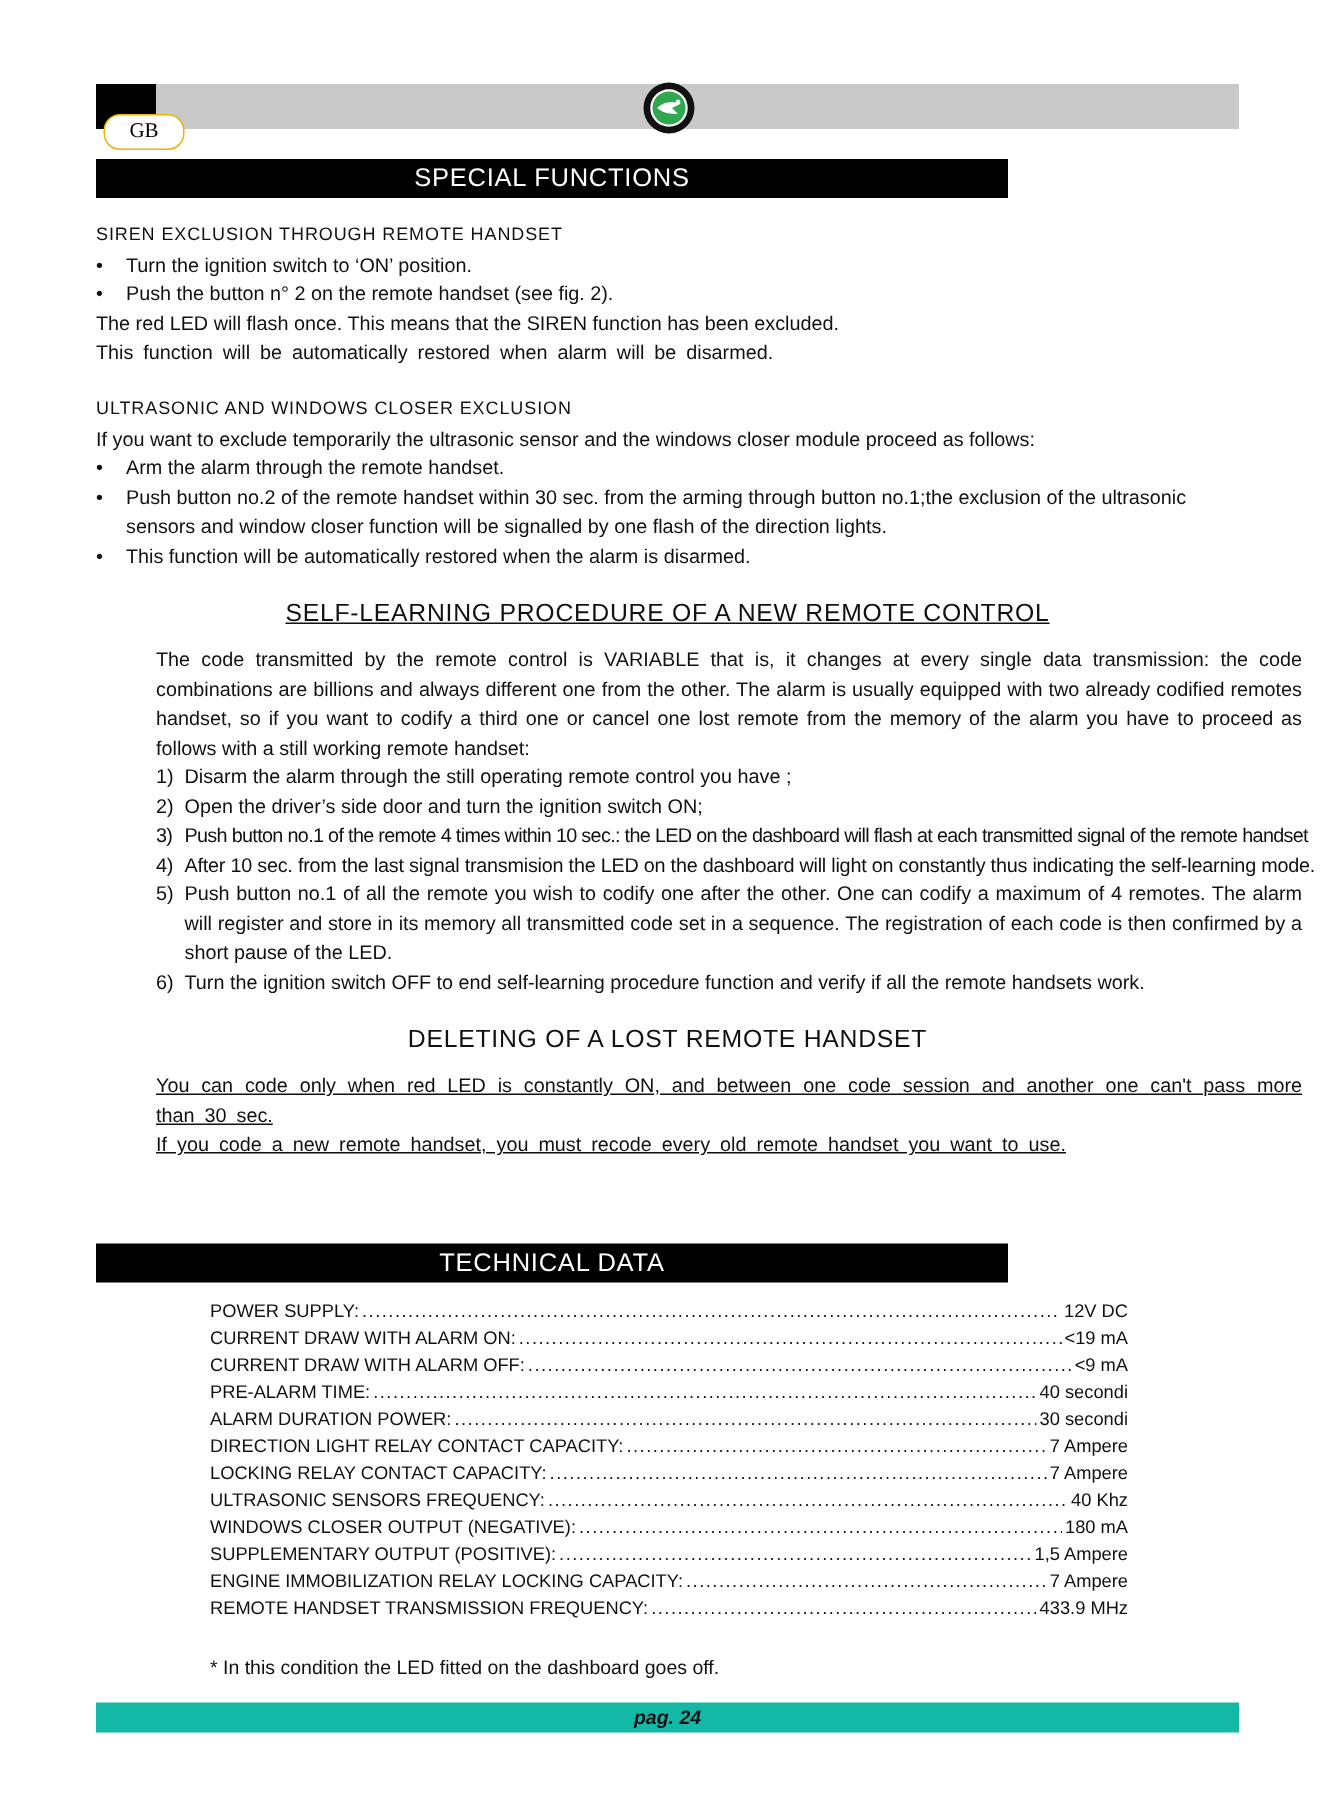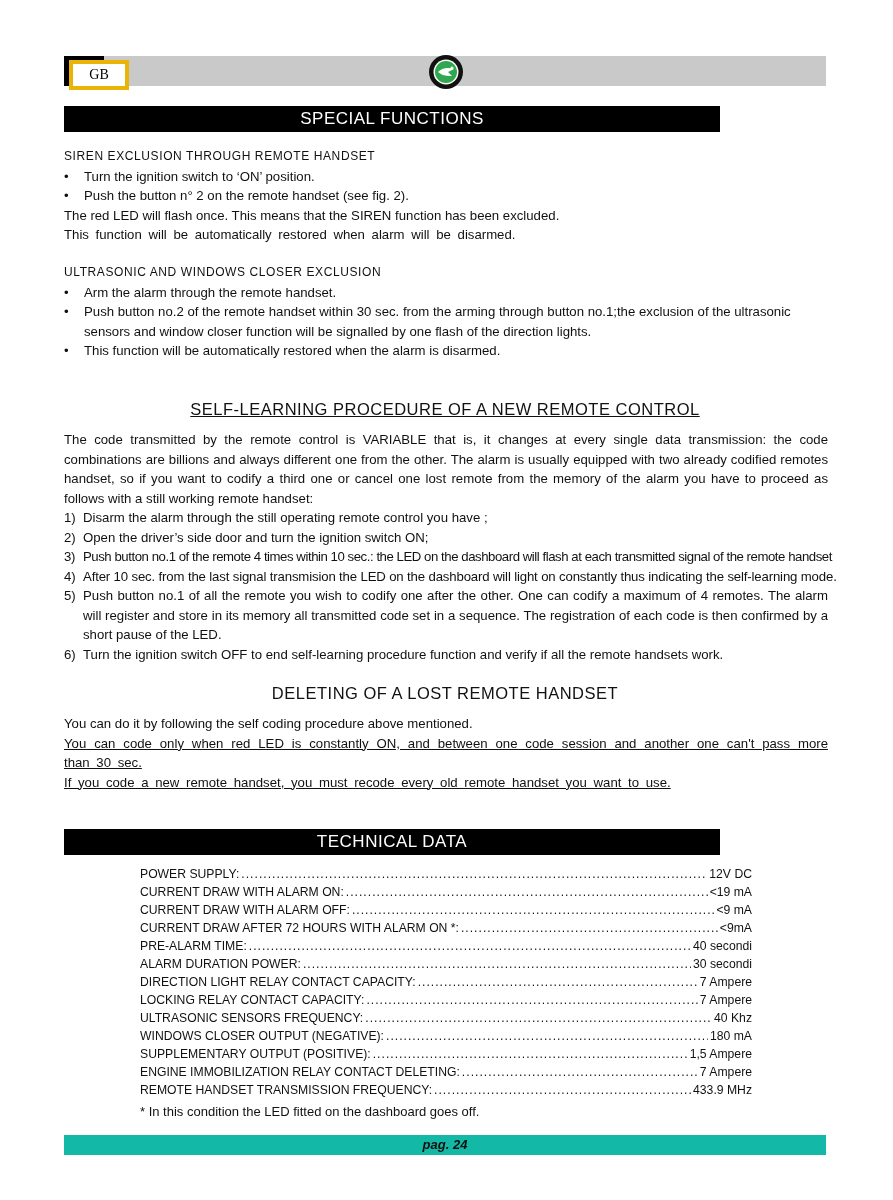--- a/index.html
+++ b/index.html
@@ -1,34 +1,34 @@
 <!DOCTYPE html>
 <html><head>
 <meta charset="utf-8">
 <style>
   html, body { margin: 0; padding: 0; background: #ffffff; }
   body { width: 893px; height: 1200px; position: relative; overflow: hidden;
          font-family: "Liberation Sans", sans-serif; color: #111; }
   .top-band { position: absolute; left: 64px; top: 56px; width: 762px; height: 30px; background: #c9c9c9; }
   .gb-block { position: absolute; left: 64px; top: 56px; width: 40px; height: 30px; background: #000; }
-  .gb-badge { position: absolute; left: 69px; top: 60px; width: 52px; height: 22px; border-radius: 0;
-              background: #fff; border: 4px solid #eab308; font-family: "Liberation Serif", serif; font-size: 14px;
+  .gb-badge { position: absolute; left: 69px; top: 76px; width: 52px; height: 22px; border-radius: 11px;
+              background: #fff; border: 1px solid #eab308; font-family: "Liberation Serif", serif; font-size: 14px;
               display: flex; align-items: center; justify-content: center; color: #000; }
   .logo { position: absolute; left: 428px; top: 54px; width: 36px; height: 36px; }
-  .bar { position: absolute; left: 64px; width: 656px; height: 26px; background: #000; color: #fff;
+  .bar { position: absolute; left: 64px; width: 608px; height: 26px; background: #000; color: #fff;
          text-align: center; font-size: 17px; line-height: 26px; letter-spacing: 0.5px; }
   .txt { position: absolute; left: 64px; width: 764px; font-size: 13.2px; line-height: 19.5px; }
   .txt p { margin: 0; }
   .sec-head { letter-spacing: 0.6px; font-size: 12px; }
   .bullet { padding-left: 20px; text-indent: -20px; }
   .bullet .dot { display: inline-block; width: 20px; text-indent: 0; }
   .num { padding-left: 19px; text-indent: -19px; }
   .num .n { display: inline-block; width: 19px; text-indent: 0; }
   .center-head { position: absolute; left: 64px; width: 762px; text-align: center; font-size: 16.5px; letter-spacing: 0.5px; }
-  .just { text-align: justify; }
+  .just { text-align: justify; margin-left: 40px; }
   .u { text-decoration: underline; }
   .spaced { word-spacing: 3px; }
   .spec-list { position: absolute; left: 140px; top: 865px; width: 612px; font-size: 12.2px; line-height: 18px; }
   .spec-row { display: flex; align-items: flex-start; white-space: nowrap; }
   .spec-row .lbl { flex: 0 0 auto; }
   .spec-row .dots { flex: 1 1 auto; overflow: hidden; margin: 0 2px; }
   .spec-row .dots::before { content: "................................................................................................................................................................................................................"; letter-spacing: 1px; }
   .spec-row .val { flex: 0 0 auto; }
   .footnote { position: absolute; left: 140px; top: 1104px; font-size: 13px; }
   .footer-band { position: absolute; left: 64px; top: 1135px; width: 762px; height: 20px; background: #14b8a6;
@@ -53,39 +53,39 @@
 <div class="txt" style="top:147px;">
   <p class="sec-head">SIREN EXCLUSION THROUGH REMOTE HANDSET</p>
   <p class="bullet"><span class="dot">•</span><span>Turn the ignition switch to ‘ON’ position.</span></p>
   <p class="bullet"><span class="dot">•</span><span>Push the button n° 2 on the remote handset (see fig. 2).</span></p>
   <p>The red LED will flash once. This means that the SIREN function has been excluded.</p>
   <p class="spaced">This function will be automatically restored when alarm will be disarmed.</p>
 </div>
 
 <div class="txt" style="top:263px;">
   <p class="sec-head">ULTRASONIC AND WINDOWS CLOSER EXCLUSION</p>
+  <p>If you want to exclude temporarily the ultrasonic sensor and the windows closer module proceed as follows:</p>
   <p class="bullet"><span class="dot">•</span><span>Arm the alarm through the remote handset.</span></p>
   <p class="bullet"><span class="dot">•</span><span>Push button no.2 of the remote handset within 30 sec. from the arming through button no.1;the exclusion of the ultrasonic sensors and window closer function will be signalled by one flash of the direction lights.</span></p>
   <p class="bullet"><span class="dot">•</span><span>This function will be automatically restored when the alarm is disarmed.</span></p>
 </div>
 
 <div class="center-head" style="top:400px;text-decoration:underline;">SELF-LEARNING PROCEDURE OF A NEW REMOTE CONTROL</div>
 <div class="txt just" style="top:430px;">
   <p>The code transmitted by the remote control is VARIABLE that is, it changes at every single data transmission: the code combinations are billions and always different one from the other. The alarm is usually equipped with two already codified remotes handset, so if you want to codify a third one or cancel one lost remote from the memory of the alarm you have to proceed as follows with a still working remote handset:</p>
   <p class="num"><span class="n">1)</span><span>Disarm the alarm through the still operating remote control you have ;</span></p>
   <p class="num"><span class="n">2)</span><span>Open the driver’s side door and turn the ignition switch ON;</span></p>
   <p class="num" style="letter-spacing:-0.45px; white-space:nowrap;"><span class="n">3)</span><span>Push button no.1 of the remote 4 times within 10 sec.: the LED on the dashboard will flash at each transmitted signal of the remote handset</span></p>
   <p class="num" style="letter-spacing:-0.15px; white-space:nowrap;"><span class="n">4)</span><span>After 10 sec. from the last signal transmision the LED on the dashboard will  light on constantly thus indicating the self-learning mode.</span></p>
   <p class="num"><span class="n">5)</span><span>Push button no.1 of all the remote you wish to codify one after the other. One can codify a maximum of 4 remotes. The alarm will register and store in its memory all transmitted code set in a sequence. The registration of each code is then confirmed by a short pause of the LED.</span></p>
   <p class="num"><span class="n">6)</span><span>Turn the ignition switch OFF to end self-learning procedure function and  verify if all the remote handsets work.</span></p>
 </div>
 
 <div class="center-head" style="top:684px;">DELETING OF A LOST REMOTE HANDSET</div>
 <div class="txt just" style="top:714px;">
-  <p>You can do it by following the self coding procedure above mentioned.</p>
   <p class="u spaced">You can code only when red LED is constantly ON, and between one code session and another one can't pass more than 30 sec.</p>
   <p class="u spaced">If you code a new remote handset, you must recode every old remote handset you want to use.</p>
 </div>
 
 <div class="bar" style="top:829px;">TECHNICAL DATA</div>
 
 <div class="spec-list">
   <div class="spec-row">
       <span class="lbl">POWER SUPPLY:</span>
       <span class="dots"></span>
@@ -93,25 +93,20 @@
     </div>
   <div class="spec-row">
       <span class="lbl">CURRENT DRAW WITH ALARM ON:</span>
       <span class="dots"></span>
       <span class="val">&lt;19 mA</span>
     </div>
   <div class="spec-row">
       <span class="lbl">CURRENT DRAW WITH ALARM OFF:</span>
       <span class="dots"></span>
       <span class="val">&lt;9 mA</span>
-    </div>
-  <div class="spec-row">
-      <span class="lbl">CURRENT DRAW AFTER 72 HOURS WITH ALARM ON *:</span>
-      <span class="dots"></span>
-      <span class="val">&lt;9mA</span>
     </div>
   <div class="spec-row">
       <span class="lbl">PRE-ALARM TIME:</span>
       <span class="dots"></span>
       <span class="val">40  secondi</span>
     </div>
   <div class="spec-row">
       <span class="lbl">ALARM DURATION POWER:</span>
       <span class="dots"></span>
       <span class="val">30  secondi</span>
@@ -135,21 +130,21 @@
       <span class="lbl">WINDOWS CLOSER OUTPUT (NEGATIVE):</span>
       <span class="dots"></span>
       <span class="val">180 mA</span>
     </div>
   <div class="spec-row">
       <span class="lbl">SUPPLEMENTARY OUTPUT (POSITIVE):</span>
       <span class="dots"></span>
       <span class="val">1,5 Ampere</span>
     </div>
   <div class="spec-row">
-      <span class="lbl">ENGINE IMMOBILIZATION RELAY CONTACT DELETING:</span>
+      <span class="lbl">ENGINE IMMOBILIZATION RELAY LOCKING CAPACITY:</span>
       <span class="dots"></span>
       <span class="val">7 Ampere</span>
     </div>
   <div class="spec-row">
       <span class="lbl">REMOTE HANDSET TRANSMISSION FREQUENCY:</span>
       <span class="dots"></span>
       <span class="val">433.9 MHz</span>
     </div>
 </div>
 

